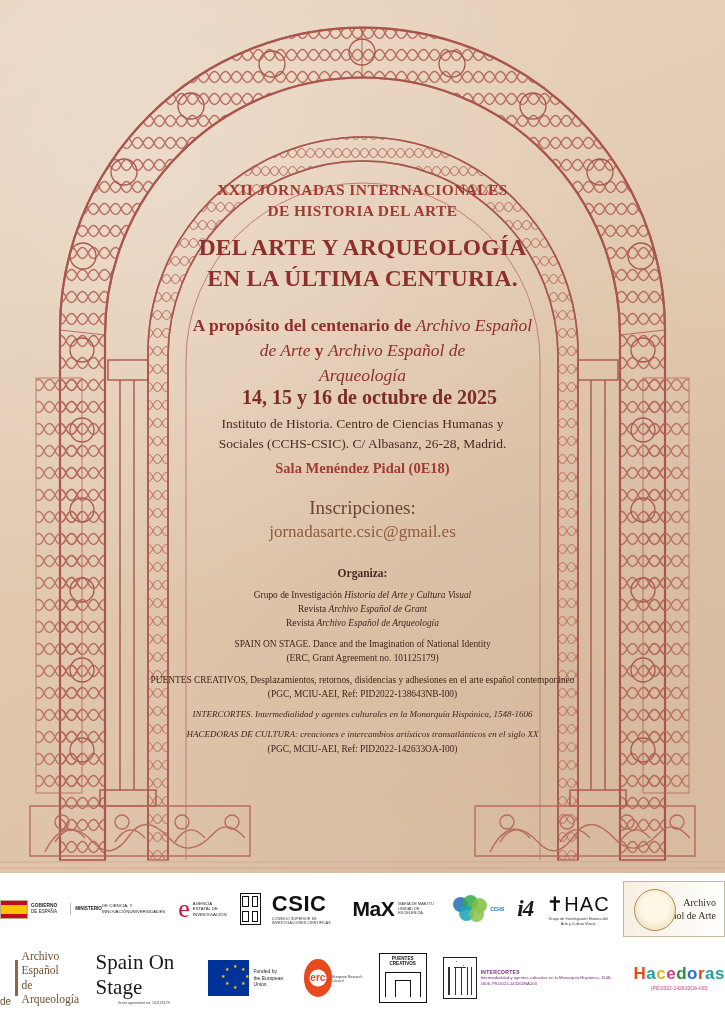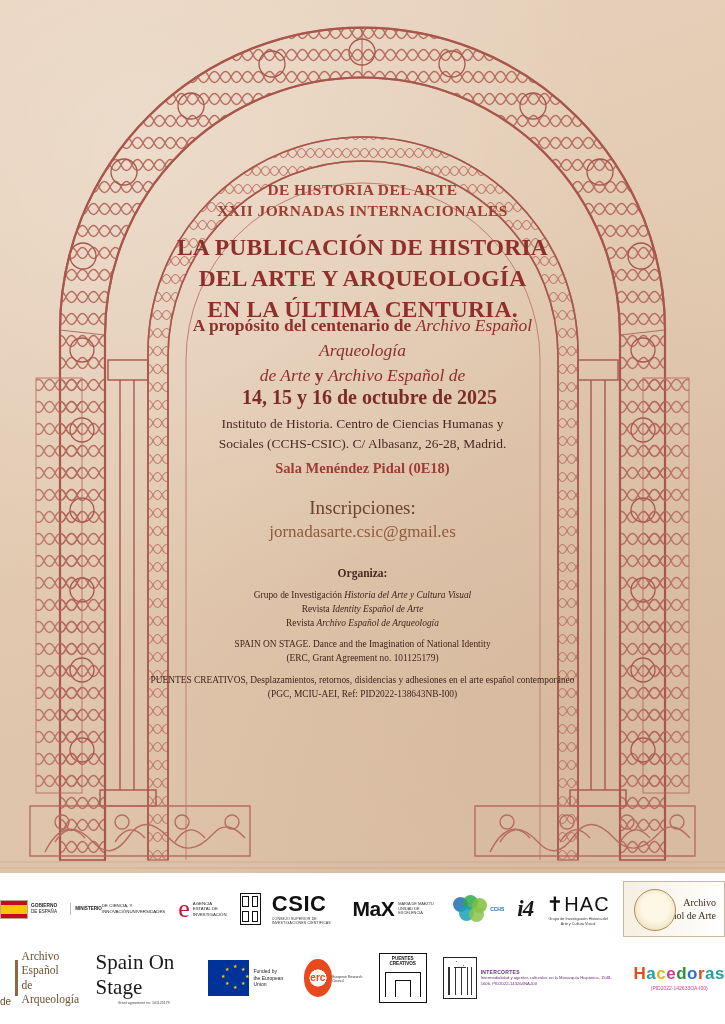--- a/index.html
+++ b/index.html
@@ -401,70 +401,74 @@
 
     <g stroke="#c79a8b" stroke-width="1" opacity="0.55">
       <line x1="0" y1="862" x2="725" y2="862"></line>
       <line x1="0" y1="868" x2="725" y2="868"></line>
     </g>
   </svg>
 
   <div class="content">
 
     <div class="kicker">
+      <div>XXII JORNADAS INTERNACIONALES</div>
       <div>DE HISTORIA DEL ARTE</div>
-      <div>XXII JORNADAS INTERNACIONALES</div>
     </div>
 
     <div class="title">
-      <div>LA PUBLICACIÓN DE HISTORIA</div>
       <div>DEL ARTE Y ARQUEOLOGÍA</div>
       <div>EN LA ÚLTIMA CENTURIA.</div>
     </div>
 
     <div class="subtitle">
       <div><span class="lead">A propósito del centenario de </span><i>Archivo Español</i></div>
+      <div><i>de Arte</i><span class="lead"> y </span><i>Archivo Español de</i></div>
       <div><i>Arqueología</i></div>
-      <div><i>de Arte</i><span class="lead"> y </span><i>Archivo Español de</i></div>
     </div>
 
     <div class="dates">14, 15 y 16 de octubre de 2025</div>
 
     <div class="venue">
       <div>Instituto de Historia. Centro de Ciencias Humanas y</div>
       <div>Sociales (CCHS-CSIC). C/ Albasanz, 26-28, Madrid.</div>
     </div>
 
     <div class="room">Sala Menéndez Pidal (0E18)</div>
 
     <div class="insc-label">Inscripciones:</div>
     <div class="insc-mail">jornadasarte.csic@gmail.es</div>
 
     <div class="org-title">Organiza:</div>
 
     <div class="org-block">
       <div class="grp">
         <div><span>Grupo de Investigación </span><i>Historia del Arte y Cultura Visual</i></div>
-        <div><span>Revista </span><i>Identity Español de Arte</i></div>
+        <div><span>Revista </span><i>Archivo Español de Grant</i></div>
         <div><span>Revista </span><i>Archivo Español de Arqueología</i></div>
       </div>
 
       <div class="grp">
         <div>SPAIN ON STAGE. Dance and the Imagination of National Identity</div>
         <div>(ERC, Grant Agreement no. 101125179)</div>
       </div>
 
       <div class="grp">
         <div>PUENTES CREATIVOS, Desplazamientos, retornos, disidencias y adhesiones en el arte español contemporáneo</div>
         <div>(PGC, MCIU-AEI, Ref: PID2022-138643NB-I00)</div>
       </div>
 
       <div class="grp">
-      </div>
-
+        <div class="small-italic">INTERCORTES. Intermedialidad y agentes culturales en la Monarquía Hispánica, 1548-1606</div>
+      </div>
+
+      <div class="grp">
+        <div class="small-italic">HACEDORAS DE CULTURA: creaciones e intercambios artísticos transatlánticos en el siglo XX</div>
+        <div>(PGC, MCIU-AEI, Ref: PID2022-142633OA-I00)</div>
+      </div>
     </div>
   </div>
 
   <div class="logos">
 
     <div class="logo-row row1">
 
       <div class="logo l-gob">
         <div class="flagbar"></div>
         <div class="txt">

